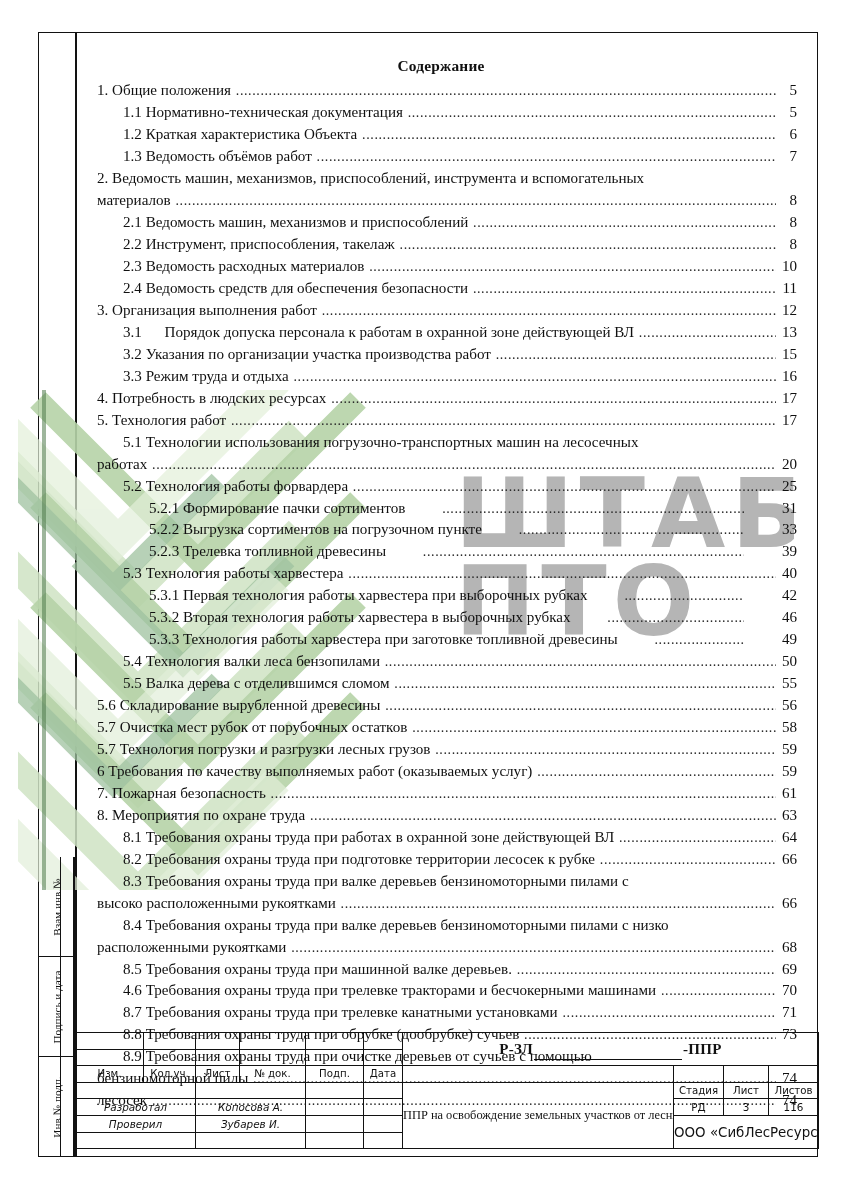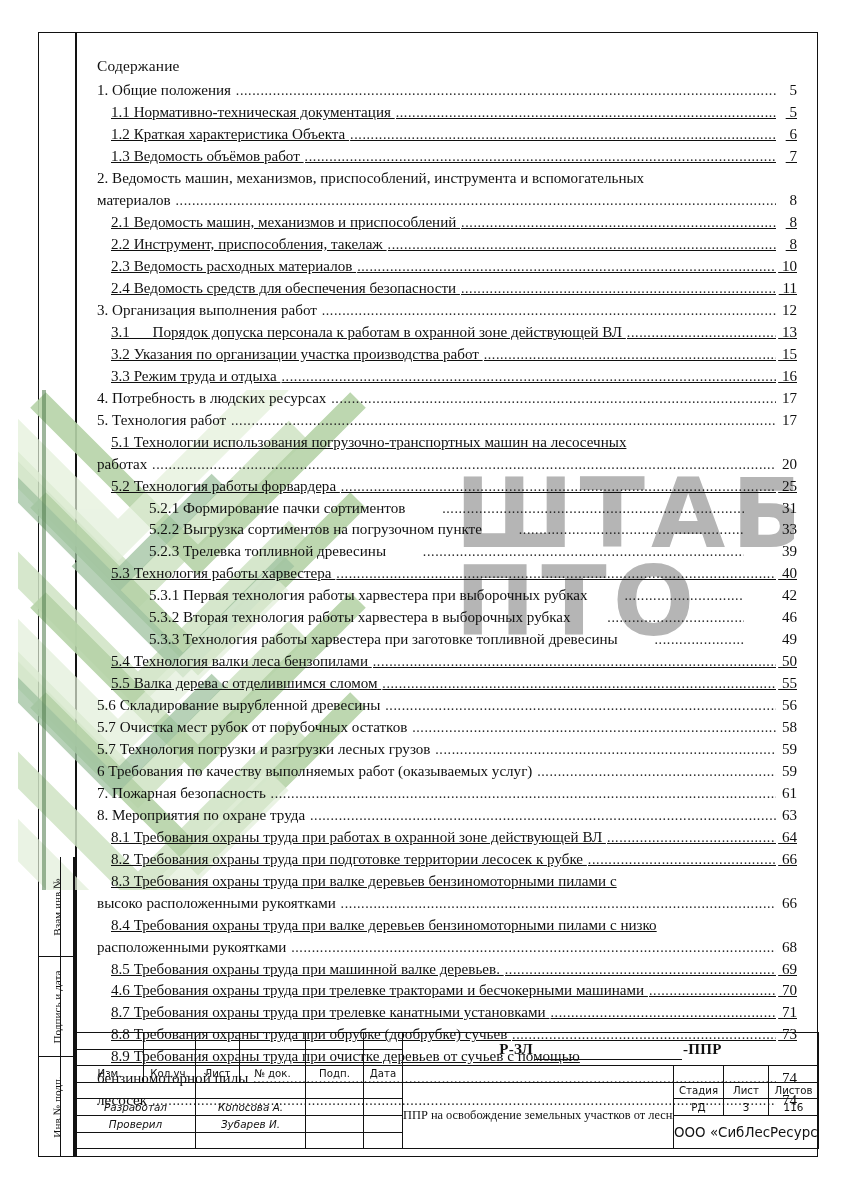--- a/index.html
+++ b/index.html
@@ -83,22 +83,22 @@
     position: absolute;
     left: 97px;
     top: 55px;
     width: 700px;
     z-index: 3;
     font-size: 15.1px;
     line-height: 1.455;
     color: #101010;
   }
   #toc-title {
-    text-align: left;
-    font-weight: normal;
+    text-align: center;
+    font-weight: bold;
     font-size: 15.4px;
     margin: 0 0 3px 0;
     padding-right: 12px;
     letter-spacing: .2px;
   }
   .toc-row {
     display: flex;
     align-items: baseline;
     white-space: nowrap;
     overflow: hidden;
@@ -120,21 +120,21 @@
     white-space: pre;
     text-align: right;
     min-width: 20px;
   }
   
   .toc-row.cont1 { overflow: visible; }
   .toc-wrapline { white-space: nowrap; }
 
   
   .lv0 { margin-left: 0px; }
-  .lv1 { margin-left: 14px; text-decoration: underline; }
+  .lv1 { margin-left: 26px; }
   .lv2 { margin-left: 52px; gap: 32px; }
 
   
   #side-col {
     position: absolute;
     left: 38px;
     top: 857px;
     width: 37px;
     height: 300px;
     z-index: 4;

